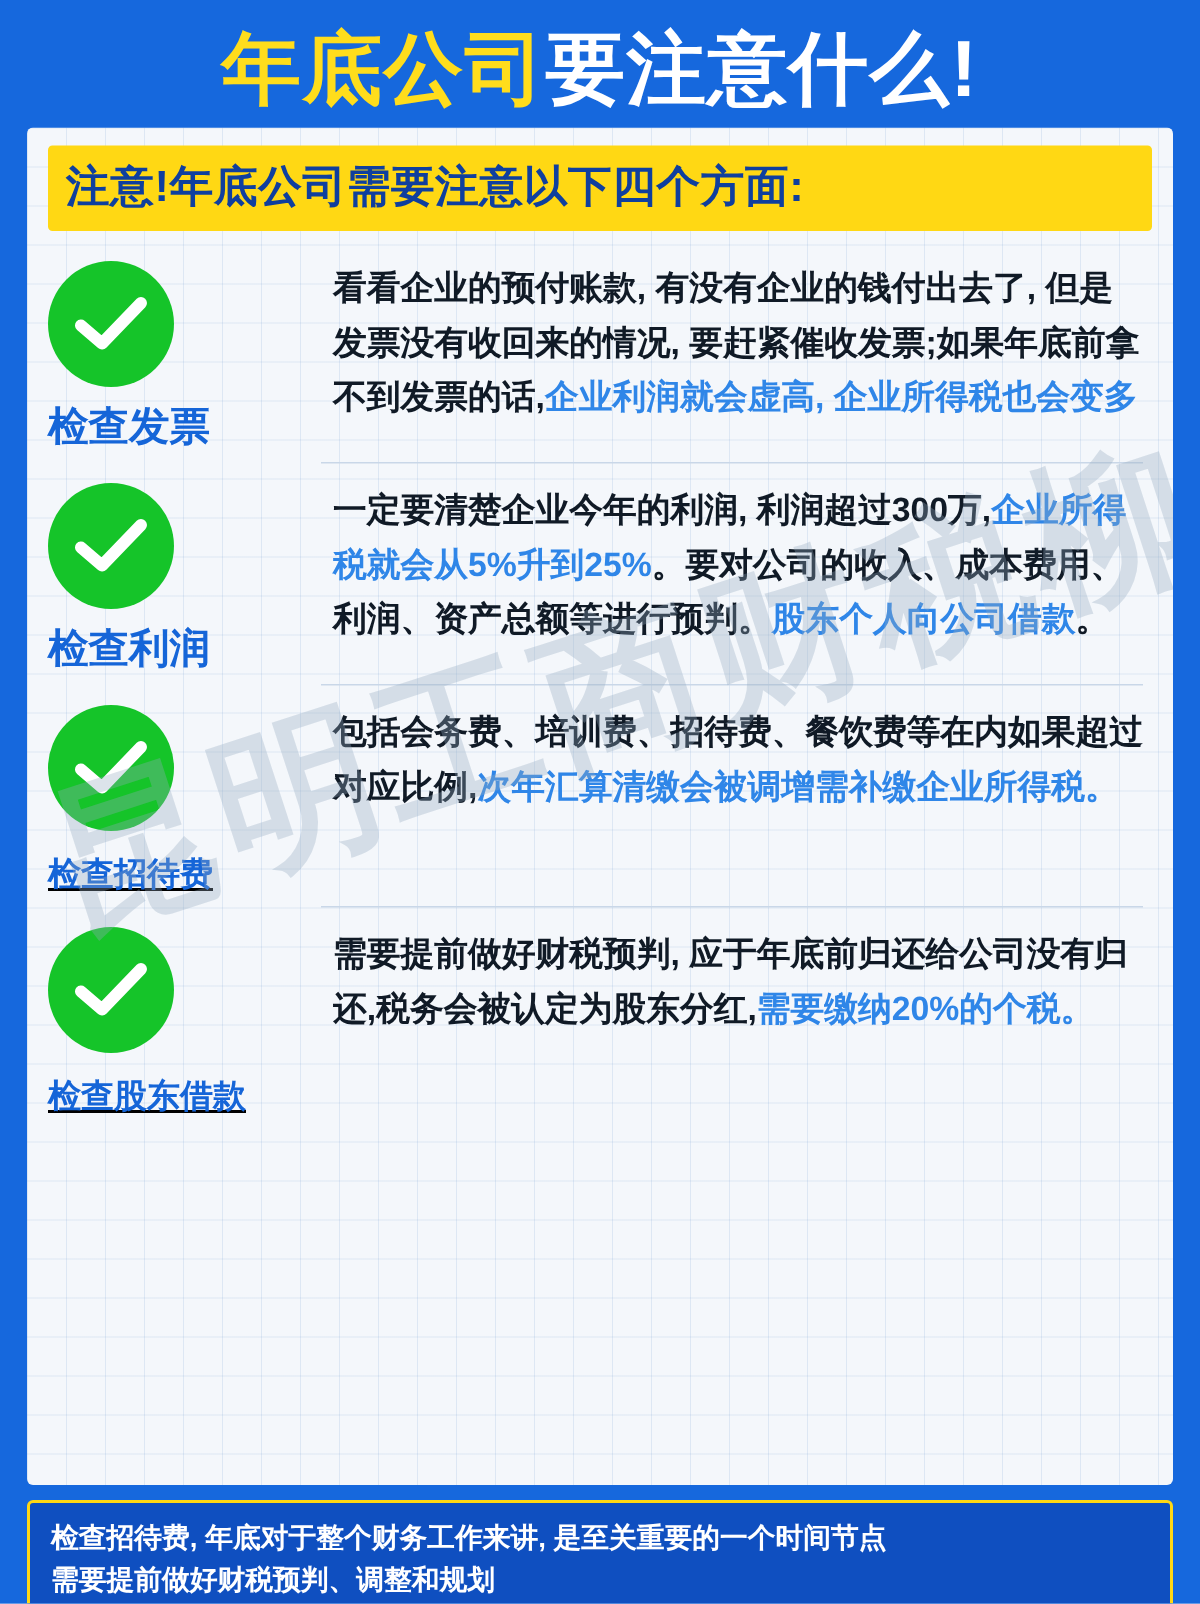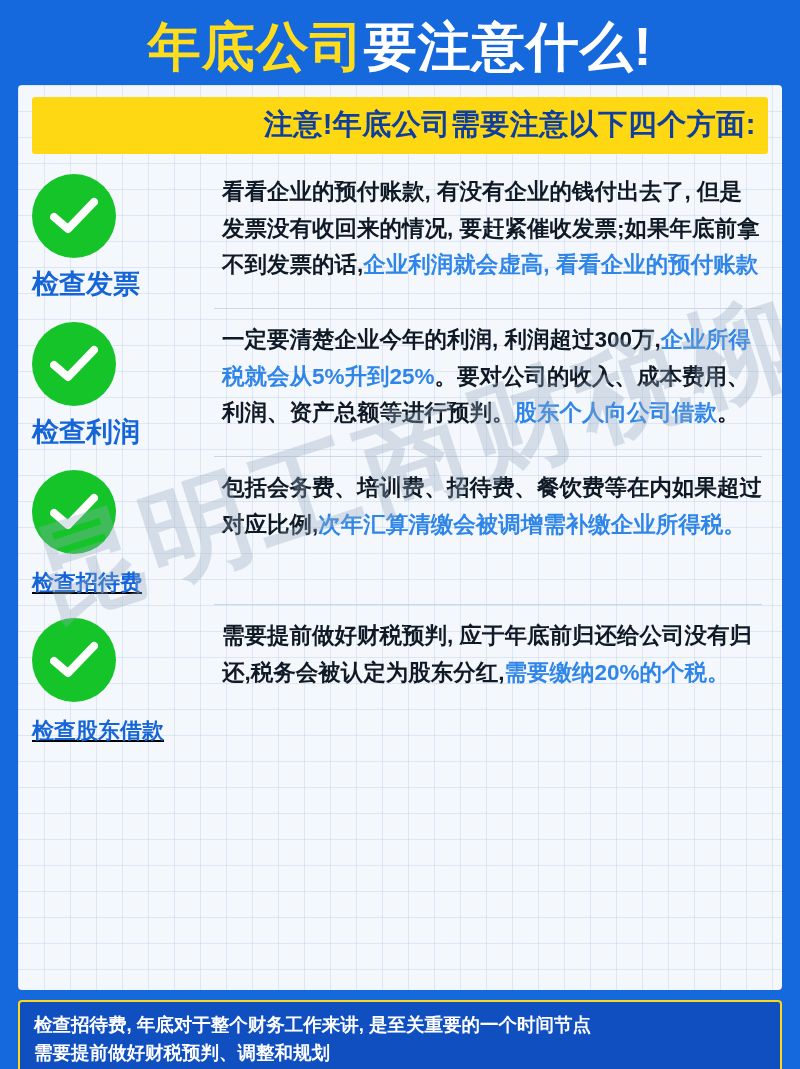--- a/index.html
+++ b/index.html
@@ -66,21 +66,21 @@
   }
   .banner {
     background: #ffd814;
     border-radius: 3px;
     padding: 8px 12px 9px 12px;
     font-size: 29px;
     font-weight: bold;
     color: #0f3f9e;
     letter-spacing: 0.5px;
     white-space: nowrap;
-    text-align: right;
+    text-align: left;
   }
   
   .rows {
     margin-top: 6px;
   }
   .row {
     display: flex;
     align-items: flex-start;
     padding: 8px 0 6px 0;
     position: relative;
@@ -207,21 +207,21 @@
         <div class="row">
           <div class="row-left">
             <div class="check-circle">
               <svg width="48" height="38" viewBox="0 0 48 38" aria-hidden="true">
                 <path d="M4 20 L18 32 L44 5" fill="none" stroke="#ffffff" stroke-width="8" stroke-linecap="round" stroke-linejoin="round"></path>
               </svg>
             </div>
             <div class="row-label">检查发票</div>
           </div>
           <div class="row-right">
-            <div class="para"><span>看看企业的预付账款, 有没有企业的钱付出去了, 但是发票没有收回来的情况, 要赶紧催收发票;如果年底前拿不到发票的话,</span><span class="hl">企业利润就会虚高, 看看企业的预付账款</span></div>
+            <div class="para"><span>看看企业的预付账款, 有没有企业的钱付出去了, 但是发票没有收回来的情况, 要赶紧催收发票;如果年底前拿不到发票的话,</span><span class="hl">企业利润就会虚高, 企业所得税也会变多</span></div>
           </div>
         </div>
 
         <div class="row">
           <div class="row-left">
             <div class="check-circle">
               <svg width="48" height="38" viewBox="0 0 48 38" aria-hidden="true">
                 <path d="M4 20 L18 32 L44 5" fill="none" stroke="#ffffff" stroke-width="8" stroke-linecap="round" stroke-linejoin="round"></path>
               </svg>
             </div>

